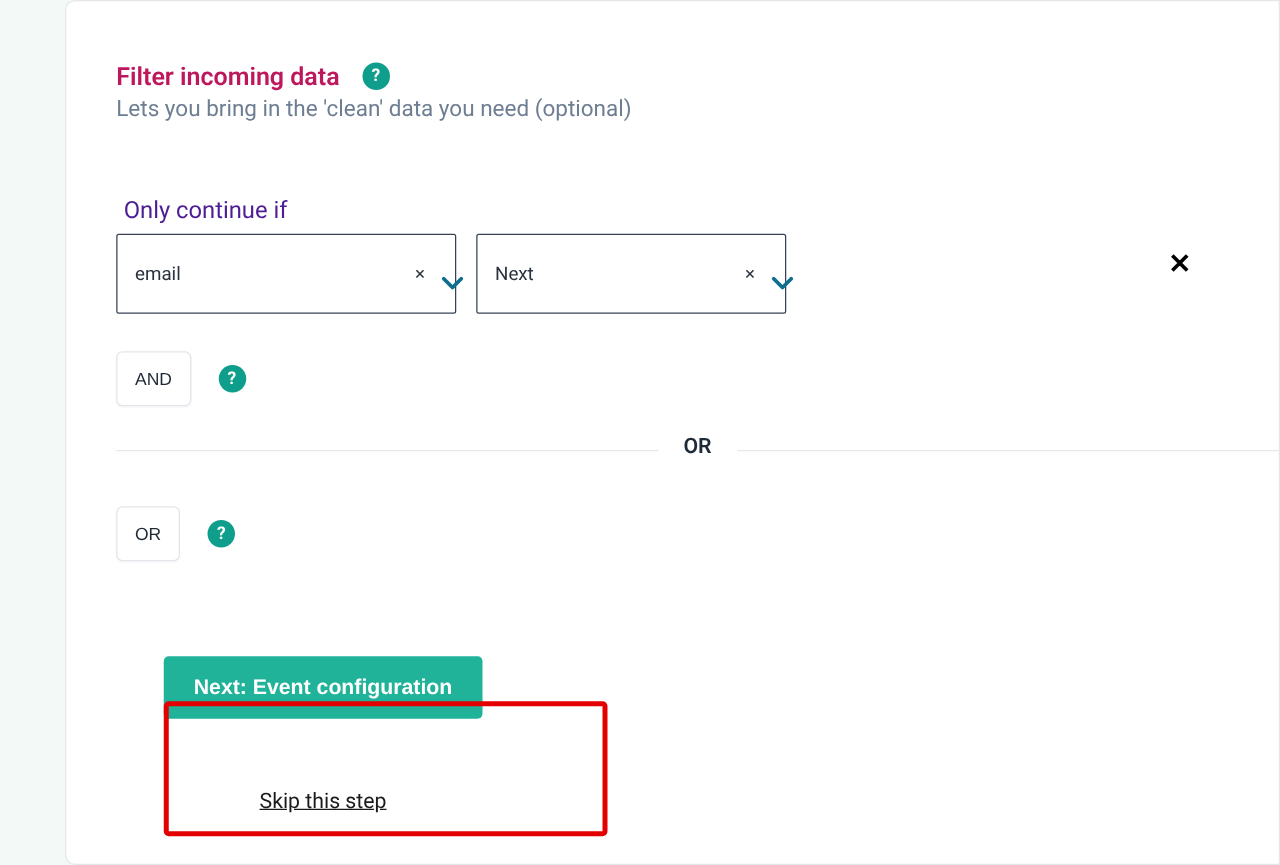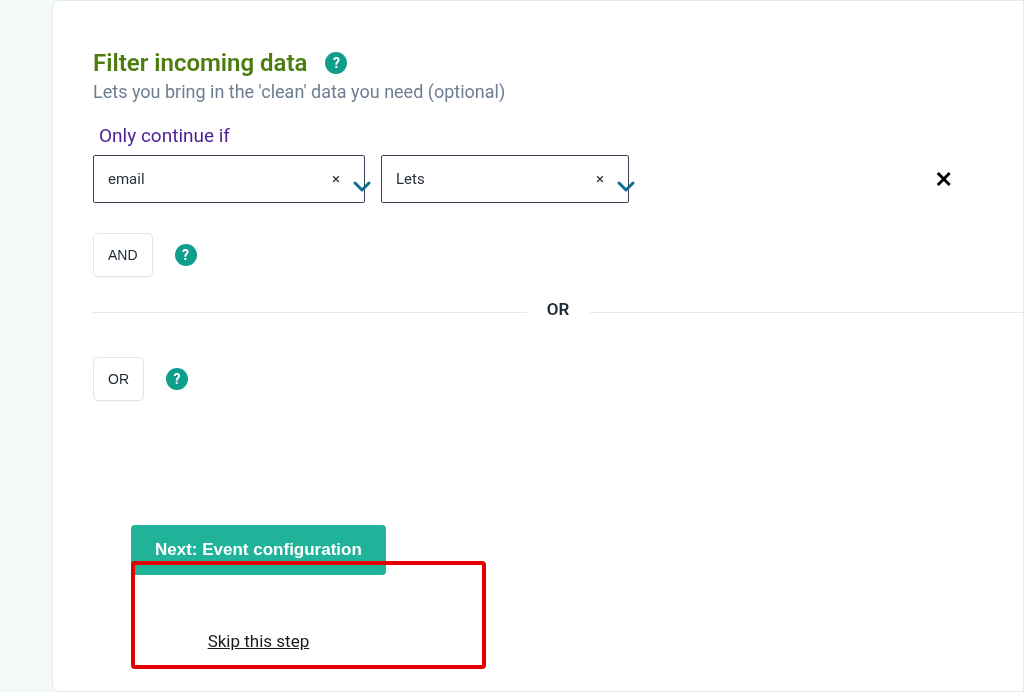--- a/index.html
+++ b/index.html
@@ -21,57 +21,57 @@
       padding: 48px 0 0 40px;
       position: relative;
     }
     .heading-row {
       display: flex;
       align-items: center;
       gap: 18px;
       margin-bottom: 4px;
     }
     .title {
-      font-size: 24px;
+      font-size: 20px;
       font-weight: 600;
-      color: #4d7c0f;
+      color: #be185d;
     }
     .help-badge {
       width: 22px;
       height: 22px;
       border-radius: 50%;
       background: #0f9e8b;
       color: #fff;
       display: flex;
       align-items: center;
       justify-content: center;
       font-size: 14px;
       font-weight: 700;
       cursor: default;
     }
     .subtitle {
       font-size: 18px;
       color: #6e7e92;
-      margin-bottom: 22px;
+      margin-bottom: 58px;
     }
     .condition-label {
       font-size: 19px;
       color: #4c1d95;
       margin-left: 6px;
       margin-bottom: 8px;
     }
     .selectors-row {
       display: flex;
       align-items: center;
       gap: 16px;
       position: relative;
       width: 100%;
     }
     .select-box {
-      height: 48px;
+      height: 64px;
       border: 1px solid #364154;
       border-radius: 2px;
       display: flex;
       align-items: center;
       padding: 0 12px 0 14px;
       justify-content: space-between;
       cursor: pointer;
       background: #fff;
       gap: 28px;
     }
@@ -209,21 +209,21 @@
         <span class="clear-x">×</span>
         <span class="chev">
           <svg width="20" height="14" viewBox="0 0 20 14">
               <path d="M3 4 L10 11 L17 4" fill="none" stroke="#0f6e8e" stroke-width="3" stroke-linecap="round" stroke-linejoin="round"></path>
             </svg>
         </span>
       </span>
     </div>
 
     <div class="select-box sb-op">
-      <span class="sb-value">Lets</span>
+      <span class="sb-value">Next</span>
       <span class="sb-actions">
         <span class="clear-x">×</span>
         <span class="chev">
           <svg width="20" height="14" viewBox="0 0 20 14">
               <path d="M3 4 L10 11 L17 4" fill="none" stroke="#0f6e8e" stroke-width="3" stroke-linecap="round" stroke-linejoin="round"></path>
             </svg>
         </span>
       </span>
     </div>
 

